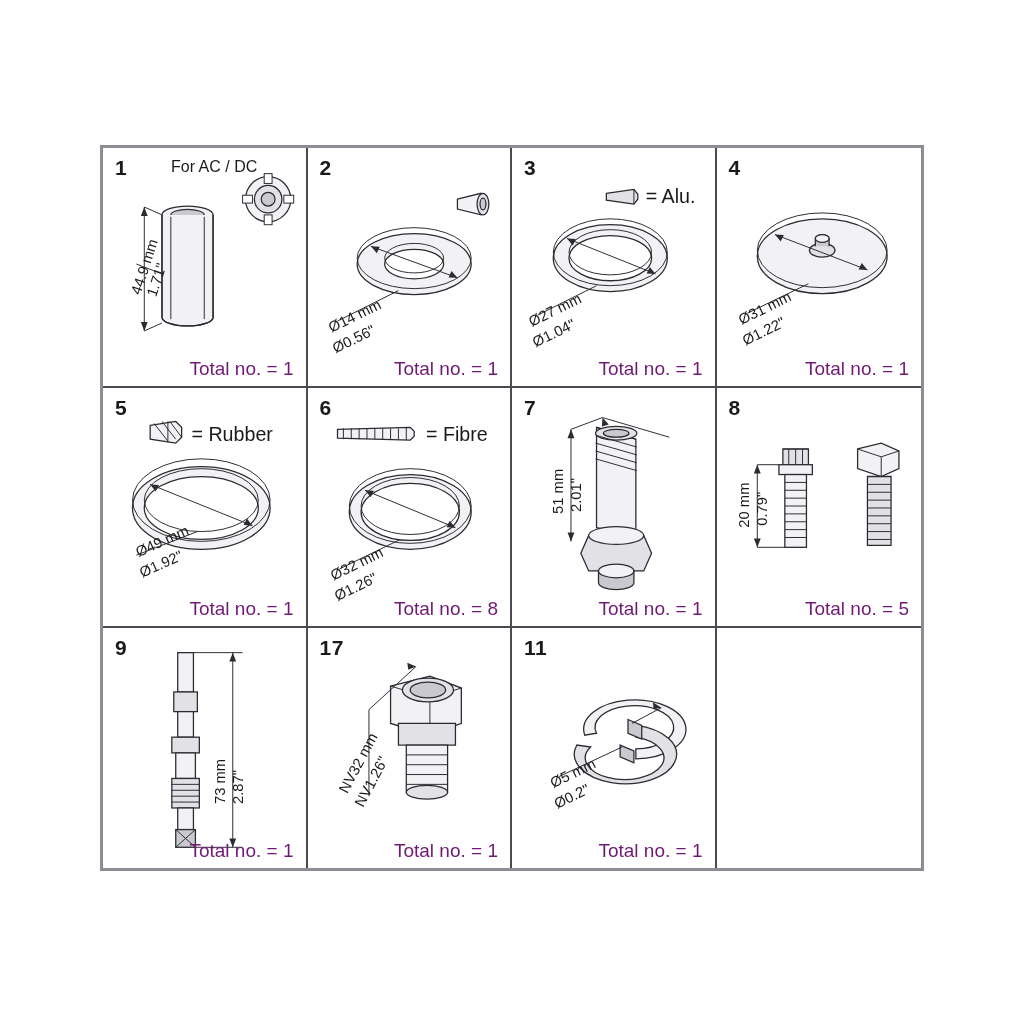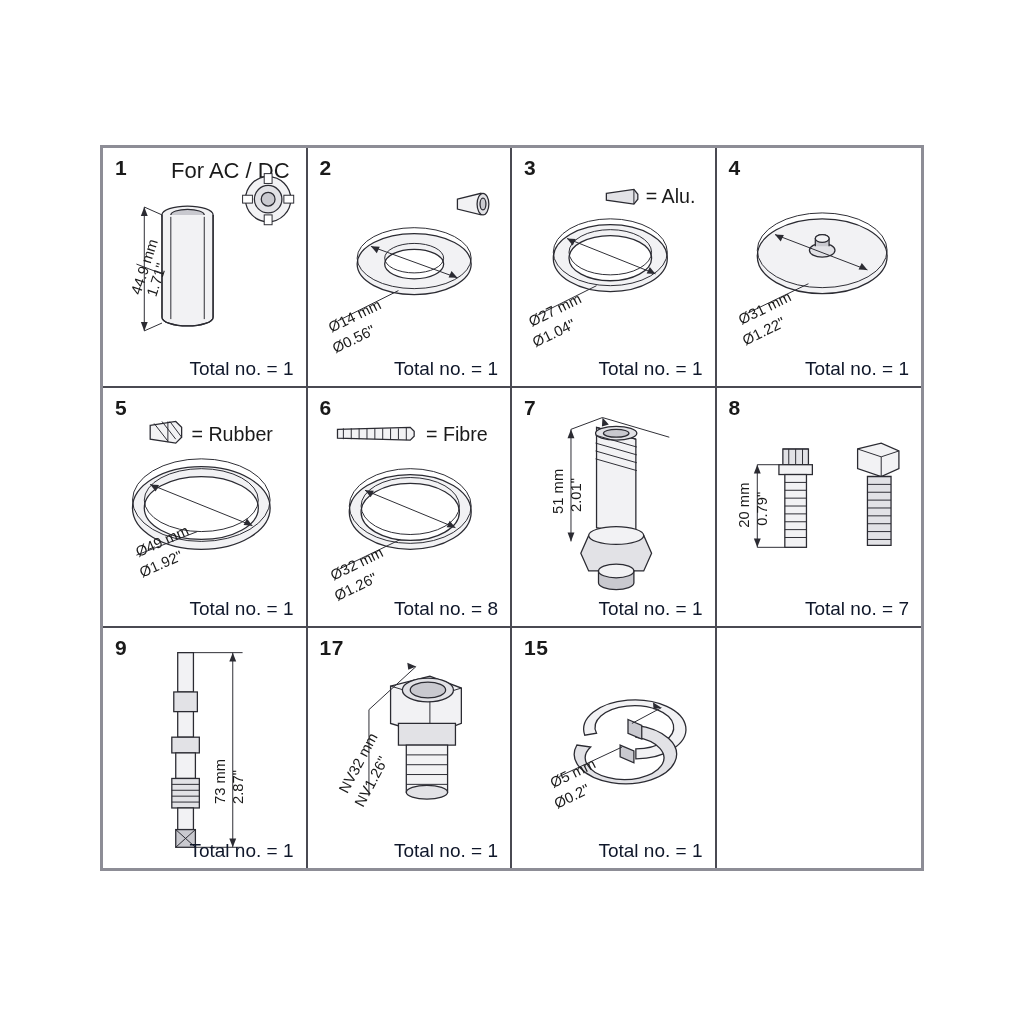--- a/index.html
+++ b/index.html
@@ -60,28 +60,28 @@
     font-size: 21px;
     font-weight: bold;
     color: #1a1a1a;
     letter-spacing: 0.5px;
   }
   .total {
     position: absolute;
     right: 12px;
     bottom: 6px;
     font-size: 19px;
-    color: #0f172a;
+    color: #701a75;
     white-space: nowrap;
     text-align: right;
   }
   .hdr {
     position: absolute;
     top: 10px;
-    font-size: 22px;
+    font-size: 16px;
     color: #1a1a1a;
     white-space: nowrap;
   }
   .art {
     position: absolute;
     left: 0; top: 0;
     width: 100%;
     height: 100%;
     pointer-events: none;
   }
@@ -295,21 +295,21 @@
           <path d="M152 98 L176 98 M152 106 L176 106 M152 114 L176 114 M152 122 L176 122 M152 130 L176 130 M152 138 L176 138 M152 146 L176 146 M152 154 L176 154" class="ln-t"></path>
 
           <path d="M40 78 L40 162" class="ln-t"></path>
           <path d="M40 78 l-3.5 9 l7 0 z" fill="#2b2b32"></path>
           <path d="M40 162 l-3.5 -9 l7 0 z" fill="#2b2b32"></path>
           <path d="M40 78 L62 78" class="ln-t"></path>
           <path d="M40 162 L68 162" class="ln-t"></path>
           <text class="dimtxt" transform="translate(32,142) rotate(-90)">20 mm</text>
           <text class="dimtxt" transform="translate(50,140) rotate(-90)">0.79"</text>
         </svg>
-        <div class="total">Total no. = 7</div>
+        <div class="total">Total no. = 5</div>
       </div>
 
       <div class="cell col1 row3">
         <div class="num">9</div>
         <svg class="art" viewBox="0 0 206 242">
 
           <rect x="76" y="24" width="16" height="40" class="fill-l"></rect>
           <rect x="72" y="64" width="24" height="20" class="fill-m"></rect>
           <rect x="76" y="84" width="16" height="26" class="fill-l"></rect>
           <rect x="70" y="110" width="28" height="16" class="fill-m"></rect>
@@ -348,21 +348,21 @@
           <path d="M62 82 L110 38" class="ln-t"></path>
           <path d="M110 38 l-8 3.4 l-1 -7 z" fill="#2b2b32"></path>
           <path d="M62 82 L62 170" class="ln-t"></path>
           <text class="dimtxt" transform="translate(40,168) rotate(-62)">NV32 mm</text>
           <text class="dimtxt" transform="translate(56,182) rotate(-62)">NV1.26"</text>
         </svg>
         <div class="total">Total no. = 1</div>
       </div>
 
       <div class="cell col3 row3">
-        <div class="num">15</div>
+        <div class="num">11</div>
         <svg class="art" viewBox="0 0 206 242">
 
           <path d="M74 108 A52 30 0 1 1 126 132 L126 122 A40 22 0 1 0 86 106 Z" class="fill-l"></path>
           <path d="M66 118 A52 30 0 1 0 126 98 L126 110 A40 22 0 1 1 80 120 Z" class="fill-m"></path>
           <path d="M118 92 L132 98 L132 112 L118 106 Z" class="fill-d"></path>
           <path d="M110 118 L124 124 L124 136 L110 130 Z" class="fill-d"></path>
 
           <path d="M122 96 L152 80" class="ln-t"></path>
           <path d="M152 80 l-8 1.5 l-0.6 -7 z" fill="#2b2b32"></path>
           <path d="M48 150 L112 120" class="ln-t"></path>

